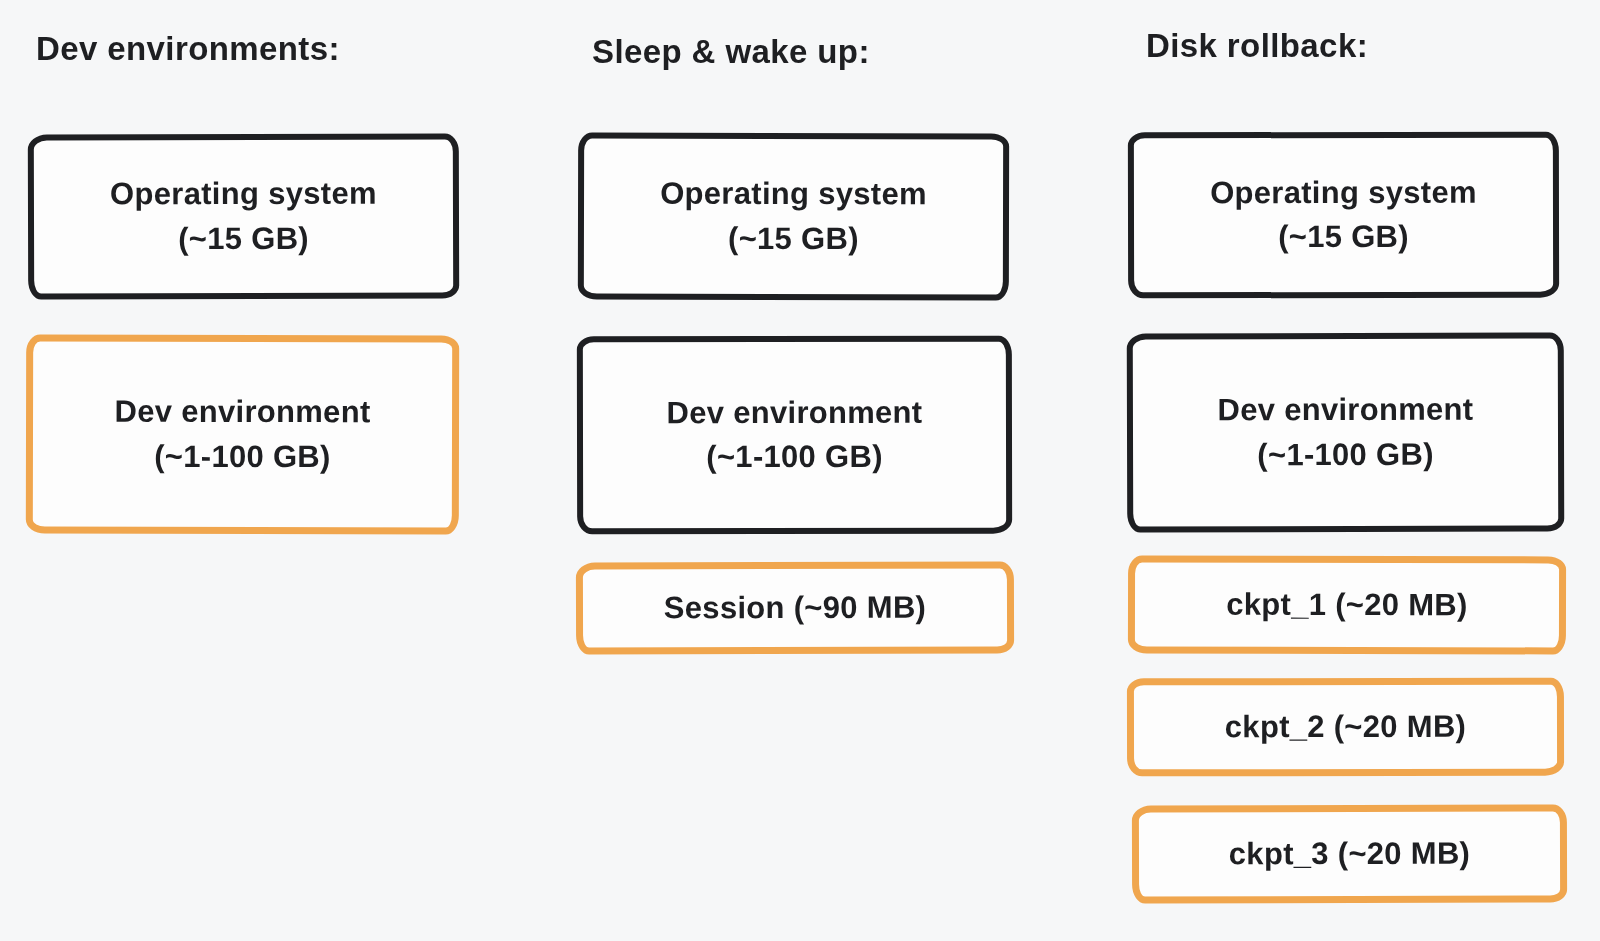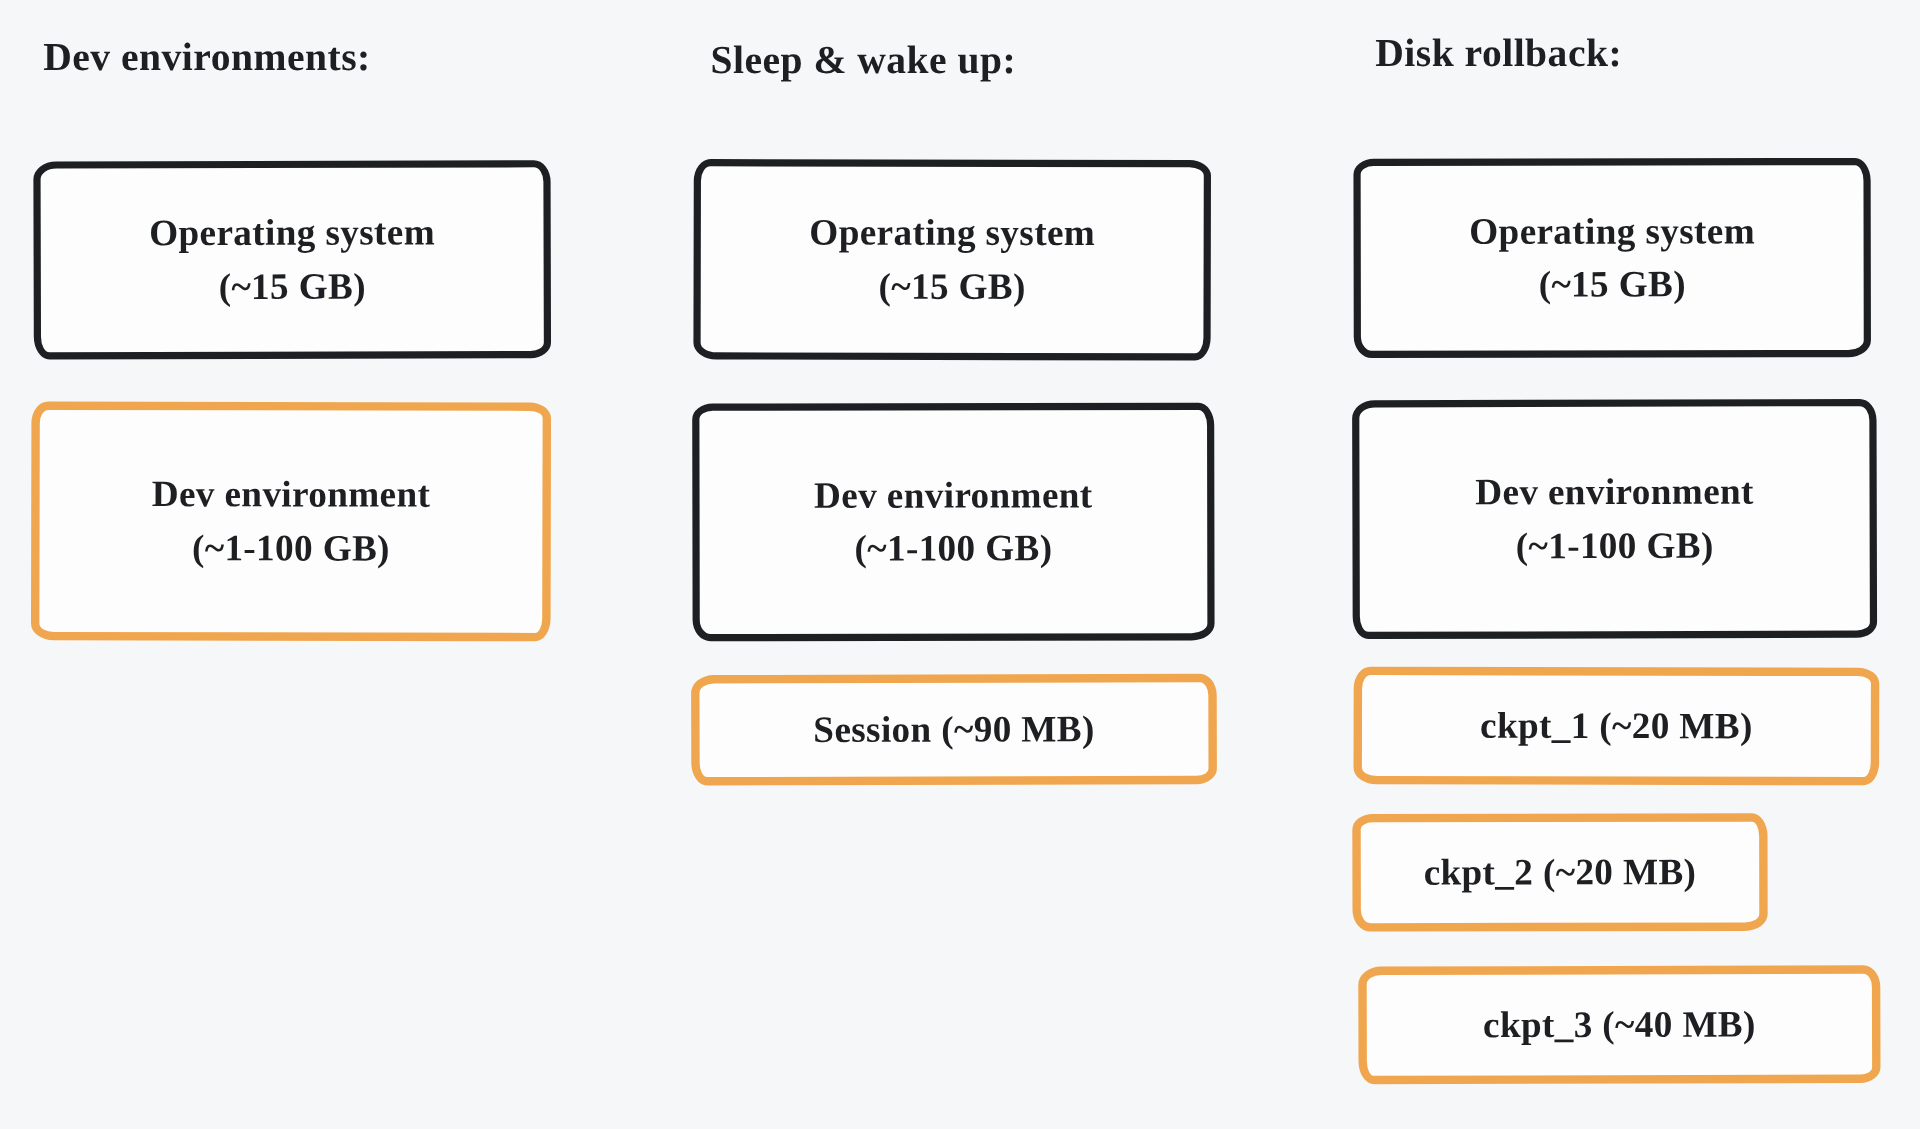--- a/index.html
+++ b/index.html
@@ -5,21 +5,21 @@
   html, body {
     margin: 0;
     padding: 0;
   }
   .canvas {
     position: relative;
     width: 1600px;
     height: 941px;
     overflow: hidden;
     background: var(--bg, #f6f7f8);
-    font-family: Liberation Serif, serif;
+    font-family: Liberation Sans, sans-serif;
   }
   .col-title {
     position: absolute;
     margin: 0;
     font-size: 33px;
     font-weight: 700;
     letter-spacing: 0.4px;
     color: var(--ink, #1e1f22);
     white-space: nowrap;
   }
@@ -59,21 +59,21 @@
   .c2-title { left: 592px;  top: 33px; }
   .c2-os    { left: 578px;  top: 133px; width: 431px; height: 167px; }
   .c2-dev   { left: 577px;  top: 336px; width: 435px; height: 198px; }
   .c2-sess  { left: 576px;  top: 562px; width: 438px; height: 92px;  }
 
   
   .c3-title { left: 1146px; top: 27px; }
   .c3-os    { left: 1128px; top: 132px; width: 431px; height: 166px; }
   .c3-dev   { left: 1127px; top: 333px; width: 437px; height: 199px; }
   .c3-ck1   { left: 1128px; top: 556px; width: 438px; height: 98px;  }
-  .c3-ck2   { left: 1127px; top: 678px; width: 346px; height: 98px;  }
+  .c3-ck2   { left: 1127px; top: 678px; width: 437px; height: 98px;  }
   .c3-ck3   { left: 1132px; top: 805px; width: 435px; height: 98px;  }
 </style>
 </head>
 <body>
 
 <div class="canvas">
 
   <section>
     <h2 class="col-title c1-title">Dev environments:</h2>
 
@@ -121,17 +121,17 @@
 
     <div class="box orange r2 c3-ck1">
       <span>ckpt_1 (~20 MB)</span>
     </div>
 
     <div class="box orange r3 c3-ck2">
       <span>ckpt_2 (~20 MB)</span>
     </div>
 
     <div class="box orange r1 c3-ck3">
-      <span>ckpt_3 (~40 MB)</span>
+      <span>ckpt_3 (~20 MB)</span>
     </div>
   </section>
 
 </div>
 
 </body></html>

